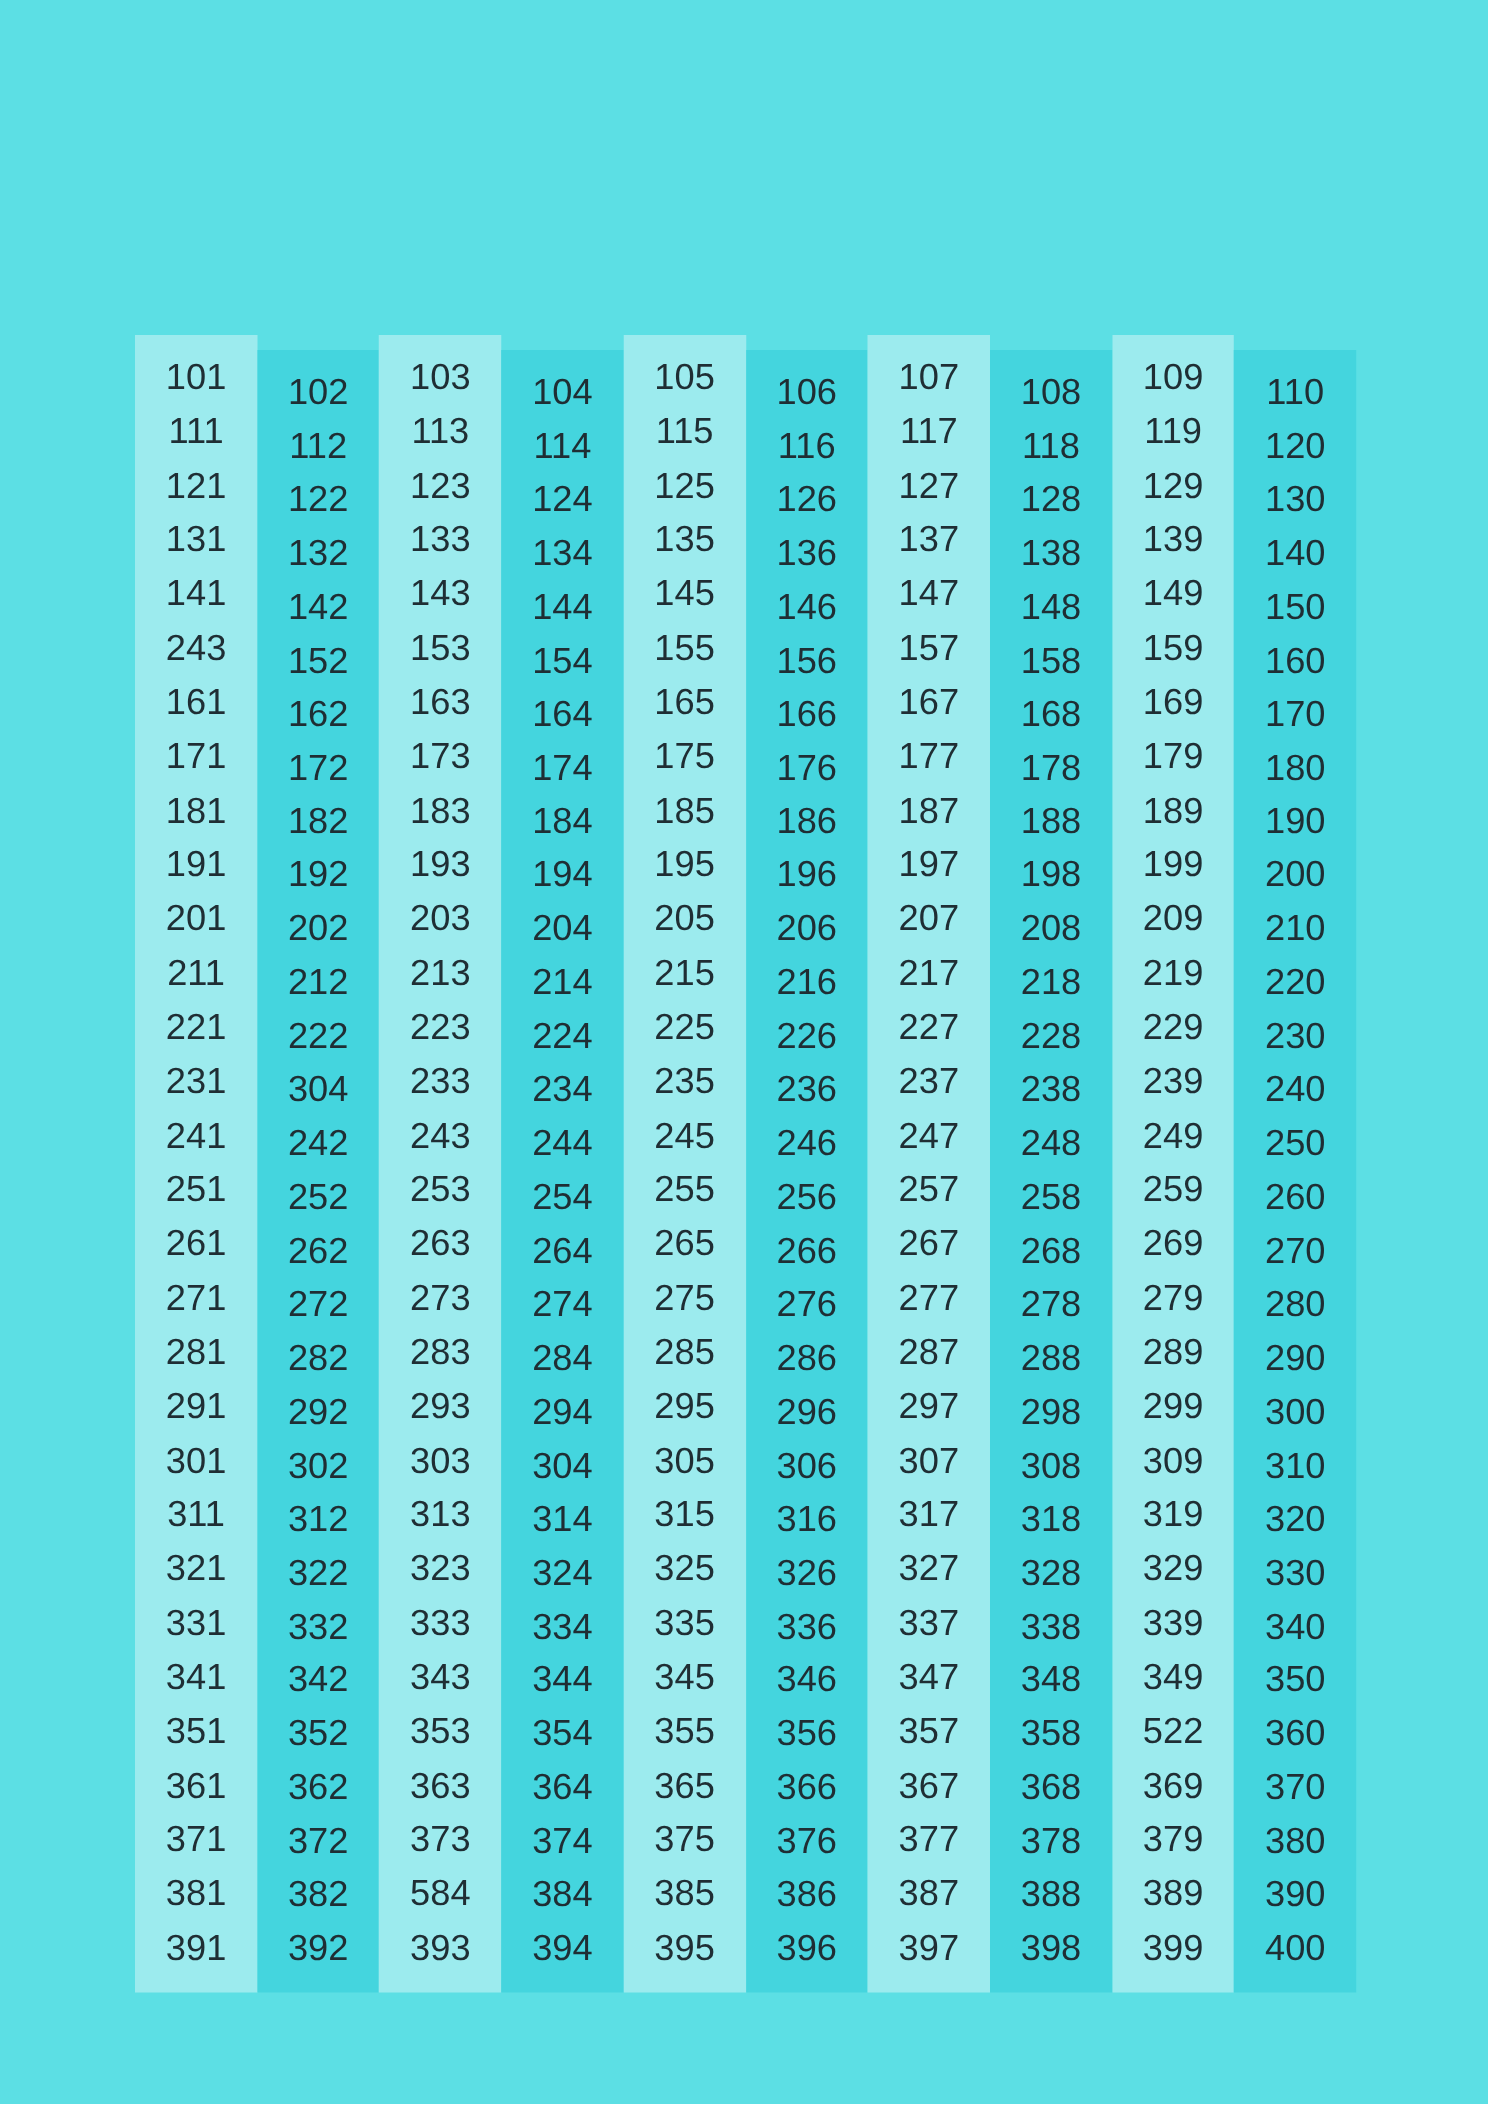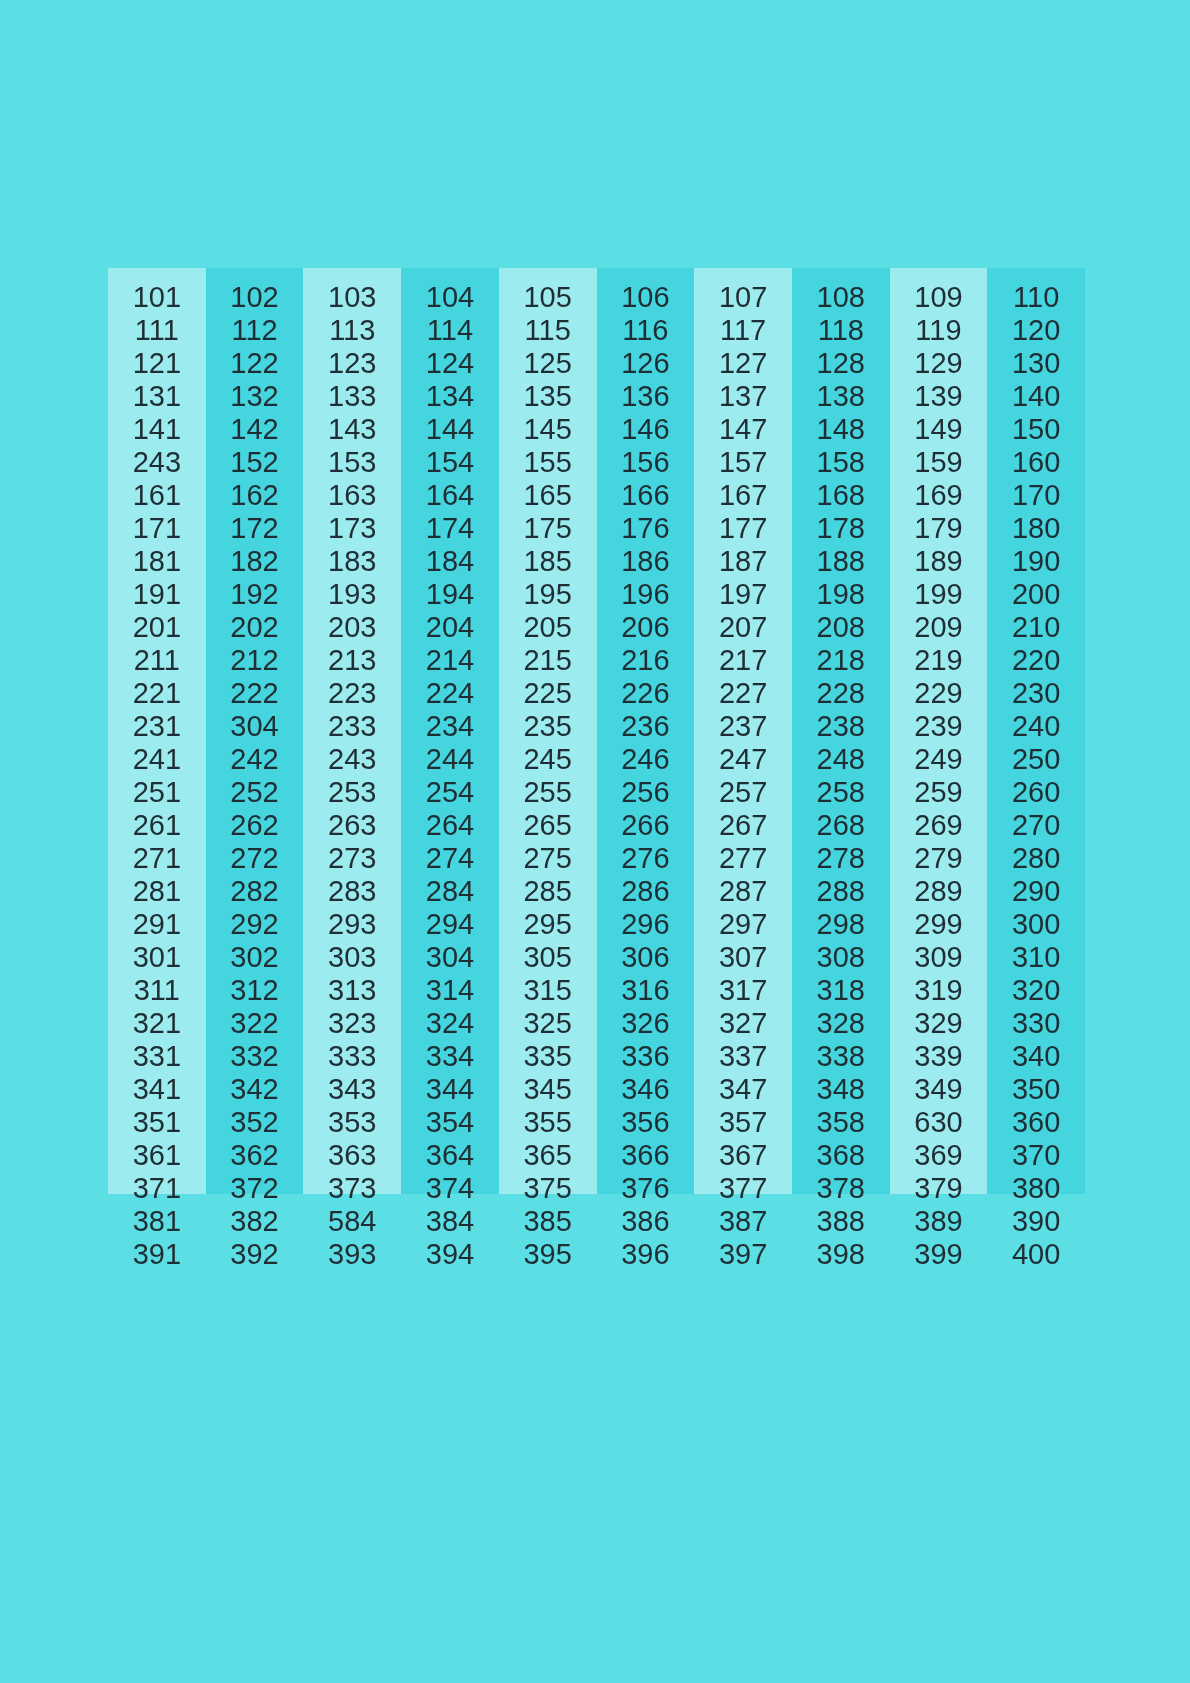--- a/index.html
+++ b/index.html
@@ -34,33 +34,33 @@
     color: var(--title, #1849B6);
     transform: scaleX(0.62);
     transform-origin: center center;
     letter-spacing: 0;
   }
   .number-grid {
     position: absolute;
     left: 108px;
     top: 268px;
     width: 977px;
-    height: 926px;
+    height: 1326px;
     display: flex;
     flex-direction: row;
   }
   .num-col {
     flex: 1 1 0;
     display: flex;
     flex-direction: column;
     padding: 13px 0;
     box-sizing: border-box;
   }
   .num-col.light { background: var(--col-light, #9CEBEE); }
-  .num-col.dark  { background: var(--col-dark, #44D5DE); }
+  .num-col.dark  { background: var(--col-dark, #44D5DE); margin-top: 12px; }
   .num-cell {
     flex: 1 1 0;
     display: flex;
     align-items: center;
     justify-content: center;
     font-size: 29px;
     font-weight: 400;
     color: var(--num, #1F2E34);
   }
 </style>
@@ -345,21 +345,21 @@
         <div class="num-cell">259</div>
         <div class="num-cell">269</div>
         <div class="num-cell">279</div>
         <div class="num-cell">289</div>
         <div class="num-cell">299</div>
         <div class="num-cell">309</div>
         <div class="num-cell">319</div>
         <div class="num-cell">329</div>
         <div class="num-cell">339</div>
         <div class="num-cell">349</div>
-        <div class="num-cell">630</div>
+        <div class="num-cell">522</div>
         <div class="num-cell">369</div>
         <div class="num-cell">379</div>
         <div class="num-cell">389</div>
         <div class="num-cell">399</div>
       </div>
       <div class="num-col dark">
         <div class="num-cell">110</div>
         <div class="num-cell">120</div>
         <div class="num-cell">130</div>
         <div class="num-cell">140</div>

